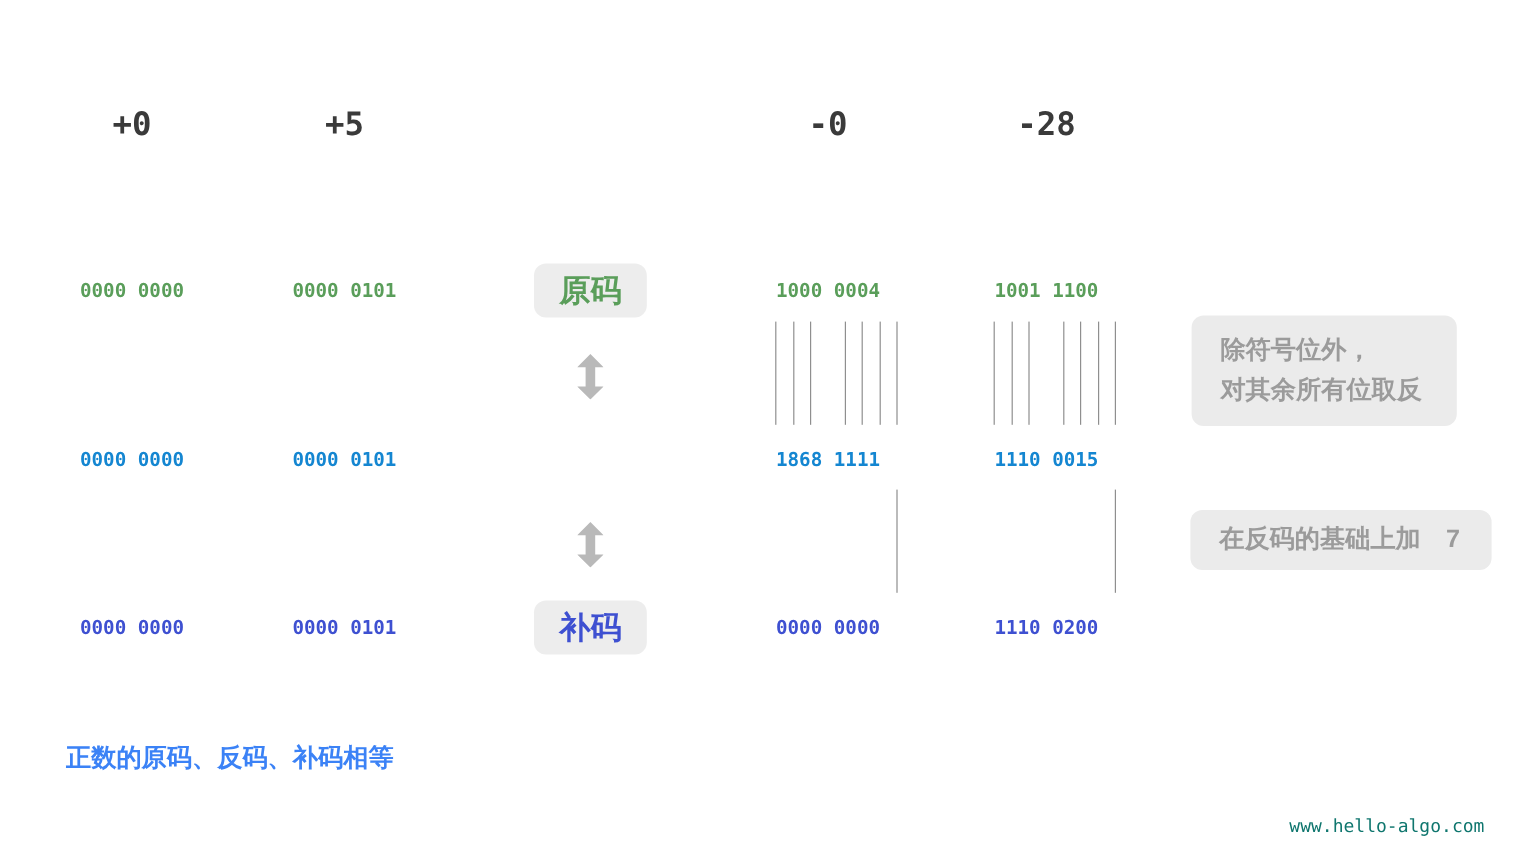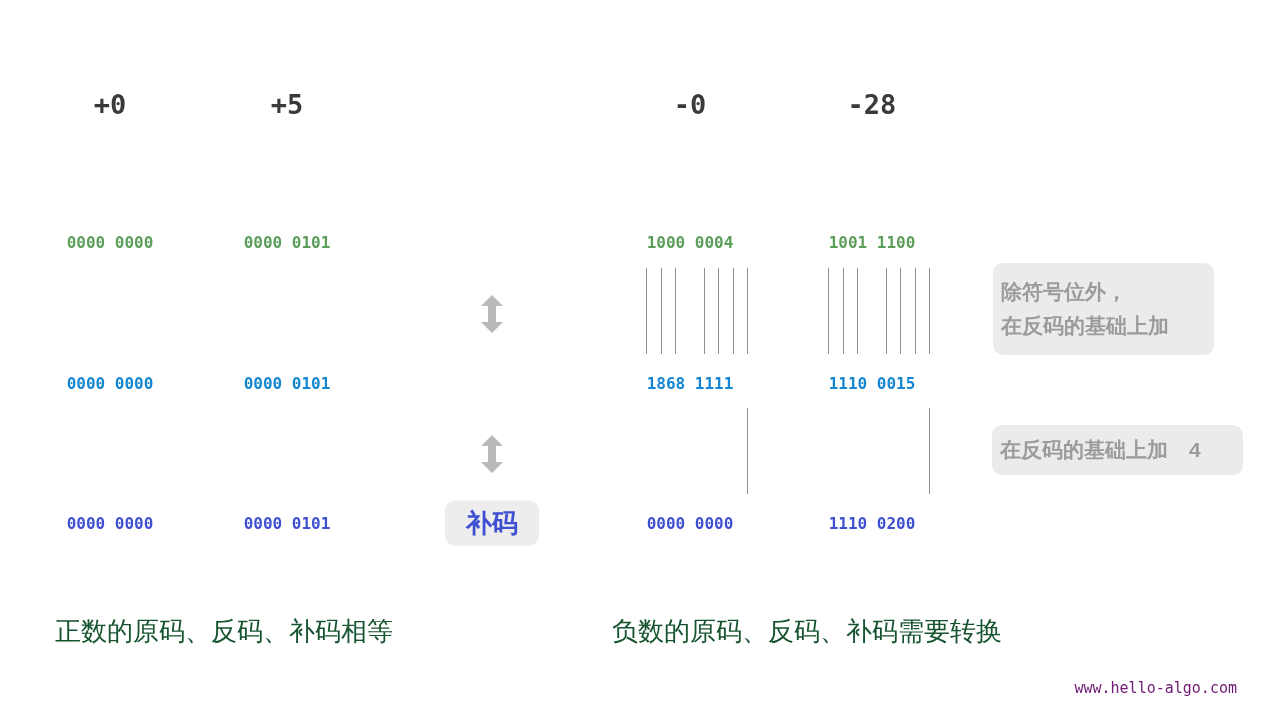--- a/index.html
+++ b/index.html
@@ -24,46 +24,47 @@
     font-size:26px; font-weight:bold;
   }
   .arrow { position:absolute; transform:translate(-50%,-50%); }
   .ticks { position:absolute; width:130px; height:86px; }
   .tick  { position:absolute; top:0; width:1px; height:100%; background:#8f8f8f; }
   .single-line { position:absolute; width:1px; height:86px; background:#8f8f8f; }
   .annbox {
     position:absolute; background:#ebebeb; border-radius:10px;
     color:#9b9b9b; font-weight:bold; font-size:21px;
     display:flex; flex-direction:column; justify-content:center;
-    padding:0 8px; box-sizing:border-box; line-height:1.6;
+    padding:0 24px; box-sizing:border-box; line-height:1.6;
   }
   .caption {
     position:absolute; transform:translateY(-50%);
-    color:#14532d; font-weight:normal; font-size:26px; white-space:pre;
+    color:#3b82f6; font-weight:bold; font-size:21px; white-space:pre;
   }
   .watermark {
     position:absolute; transform:translateY(-50%);
-    color:#701a75; font-size:15px;
+    color:#0f766e; font-size:15px;
     font-family:"DejaVu Sans Mono","Liberation Mono",monospace;
   }
 </style>
 </head>
 <body>
 
 <div class="canvas">
 
   <div class="cell num dark" style="left:110px; top:104px">+0</div>
   <div class="cell num dark" style="left:287px; top:104px">+5</div>
   <div class="cell num dark" style="left:690px; top:104px">-0</div>
   <div class="cell num dark" style="left:872px; top:104px">-28</div>
 
   <div class="cell bits green" style="left:110px; top:242px">0000 0000</div>
   <div class="cell bits green" style="left:287px; top:242px">0000 0101</div>
   <div class="cell bits green" style="left:690px; top:242px">1000 0004</div>
   <div class="cell bits green" style="left:872px; top:242px">1001 1100</div>
+  <div class="labelbox green" style="top:242px">原码</div>
 
   <div class="ticks" style="left:625px; top:268px">
     <span class="tick" style="left:21px"></span>
       <span class="tick" style="left:36px"></span>
       <span class="tick" style="left:50px"></span>
     <span class="tick" style="left:79px"></span>
       <span class="tick" style="left:93px"></span>
       <span class="tick" style="left:108px"></span>
       <span class="tick" style="left:122px"></span>
   </div>
@@ -93,24 +94,23 @@
   <div class="single-line" style="left:929px; top:408px"></div>
 
   <div class="cell bits indigo" style="left:110px; top:523px">0000 0000</div>
   <div class="cell bits indigo" style="left:287px; top:523px">0000 0101</div>
   <div class="cell bits indigo" style="left:690px; top:523px">0000 0000</div>
   <div class="cell bits indigo" style="left:872px; top:523px">1110 0200</div>
   <div class="labelbox indigo" style="top:523px">补码</div>
 
   <div class="annbox" style="left:993px; top:263px; width:221px; height:92px">
     <span>除符号位外，</span>
-    <span>在反码的基础上加</span>
+    <span>对其余所有位取反</span>
   </div>
   <div class="annbox" style="left:992px; top:425px; width:251px; height:50px">
-    <span>在反码的基础上加　4</span>
+    <span>在反码的基础上加　7</span>
   </div>
 
   <div class="caption" style="left:55px;  top:631px">正数的原码、反码、补码相等</div>
-  <div class="caption" style="left:612px; top:631px">负数的原码、反码、补码需要转换</div>
 
   <div class="watermark" style="right:43px; top:688px">www.hello-algo.com</div>
 
 </div>
 
 </body></html>

